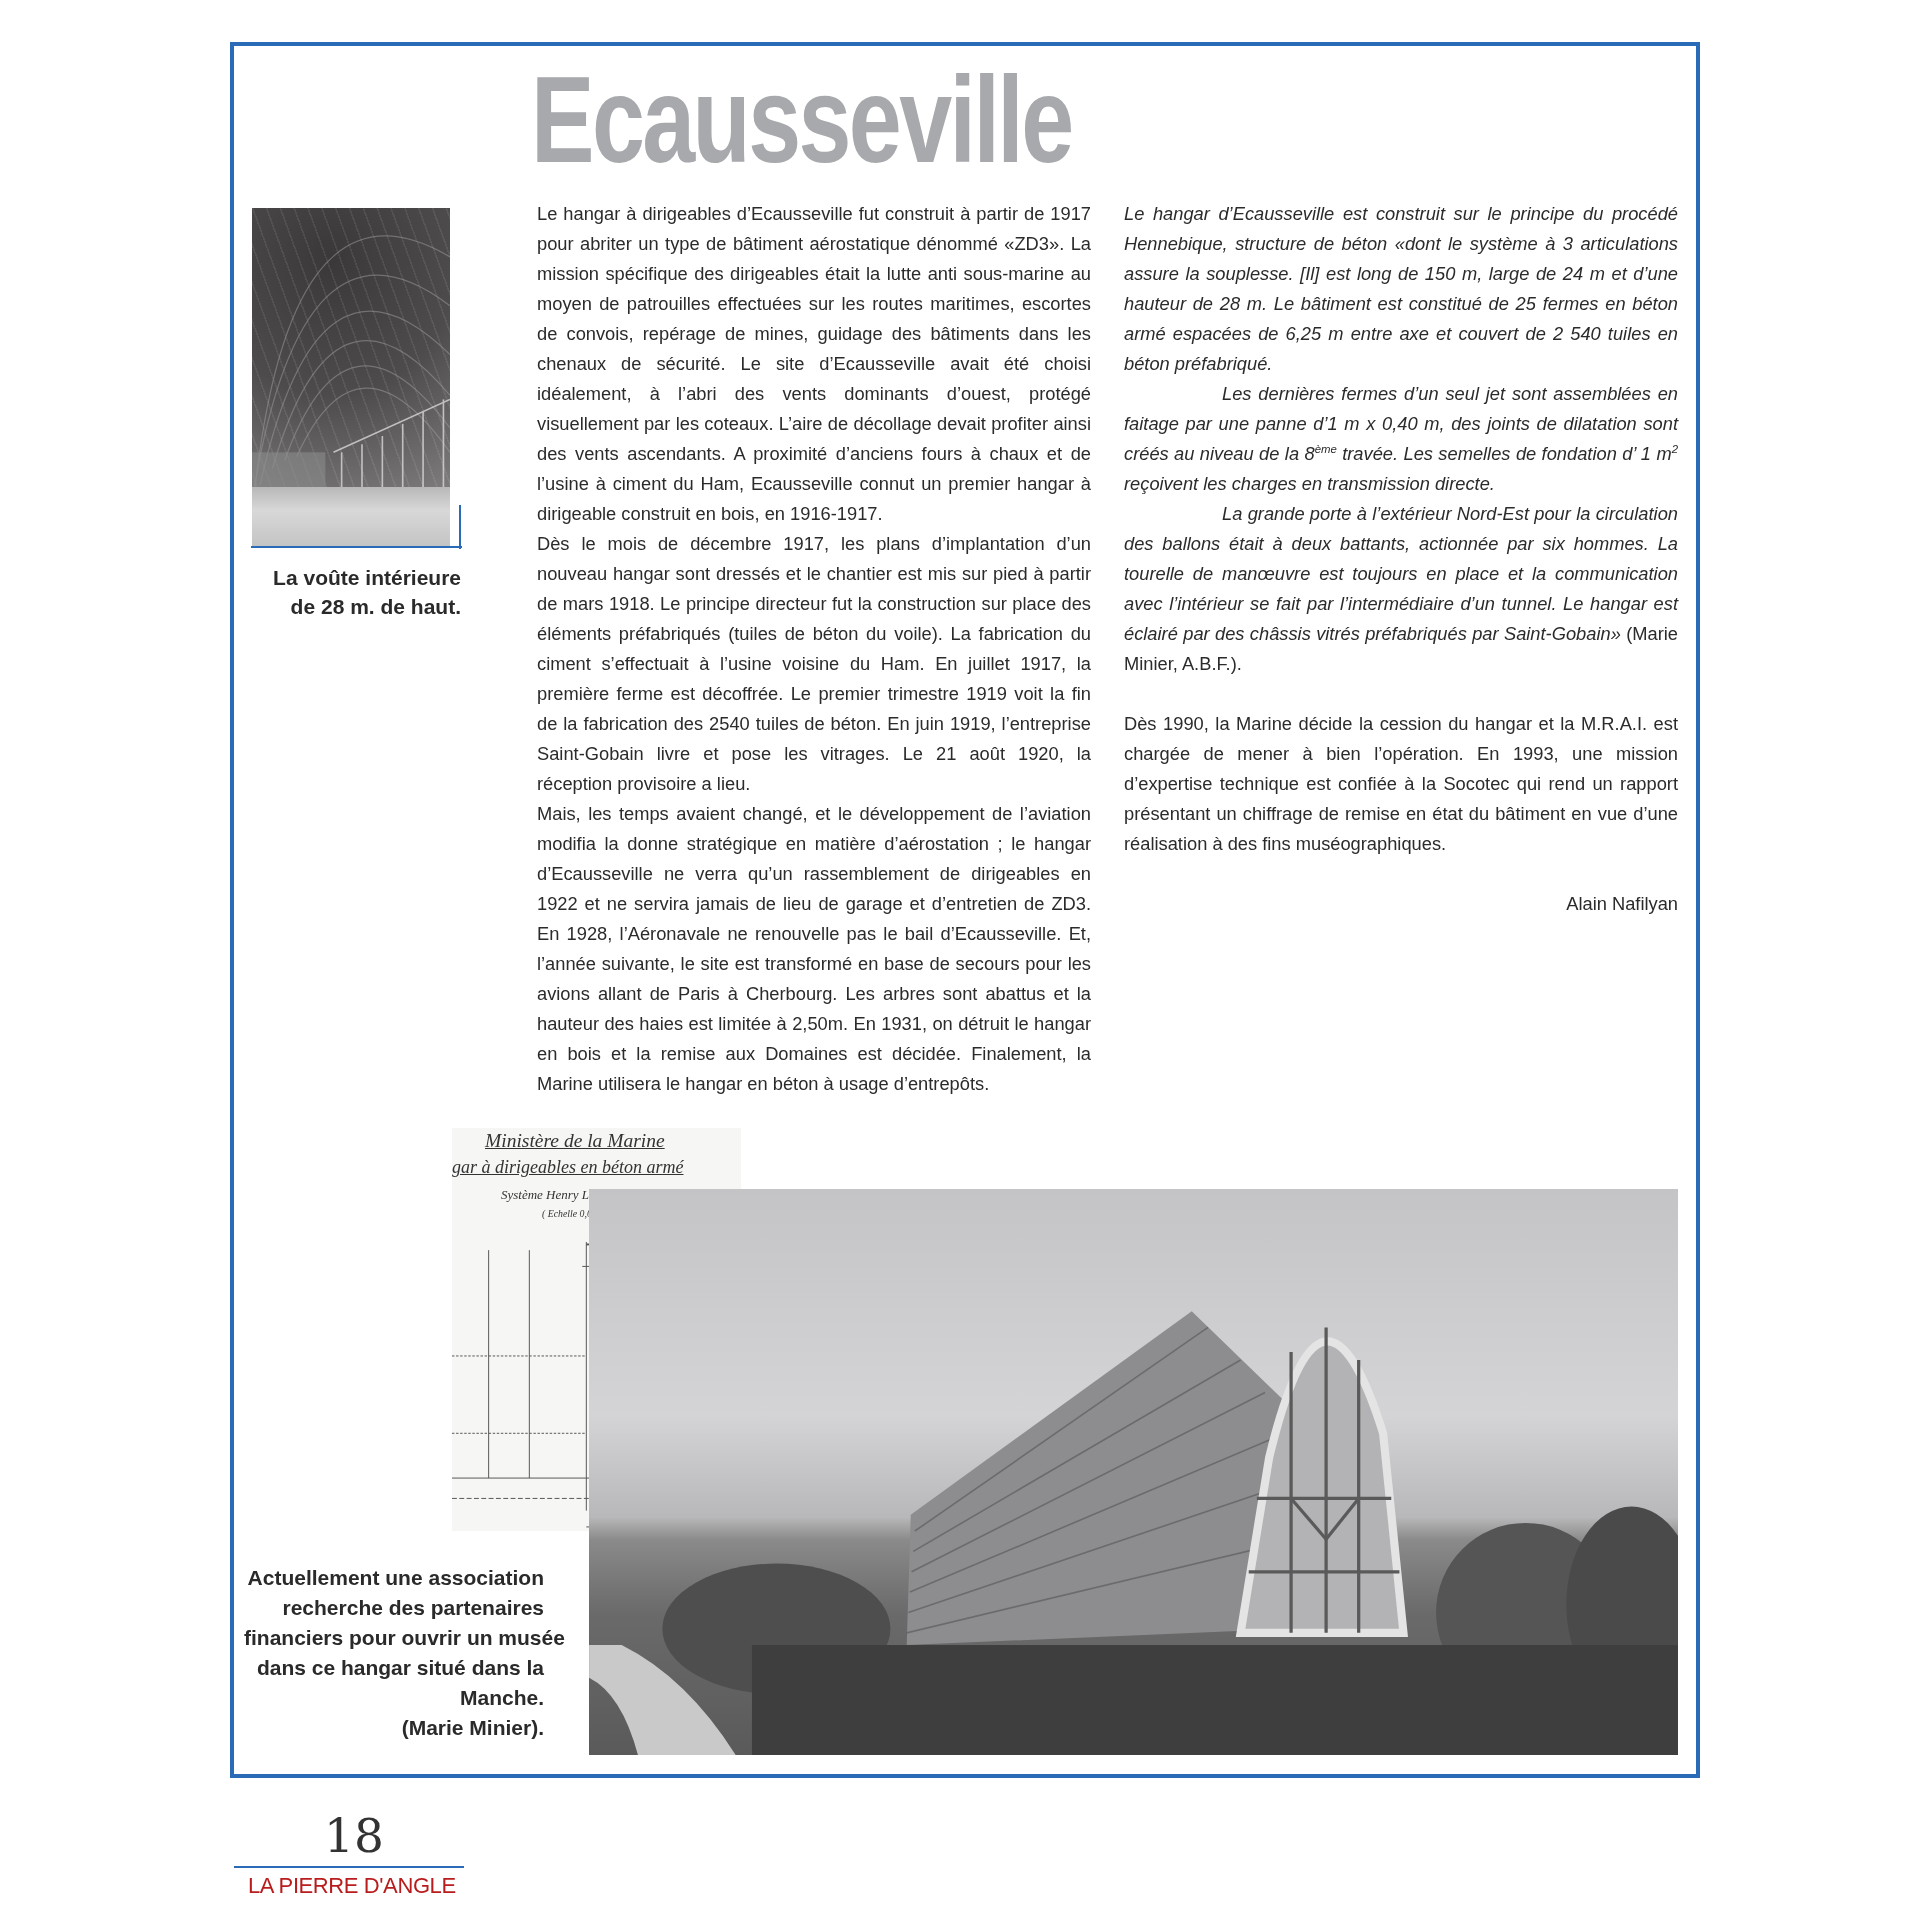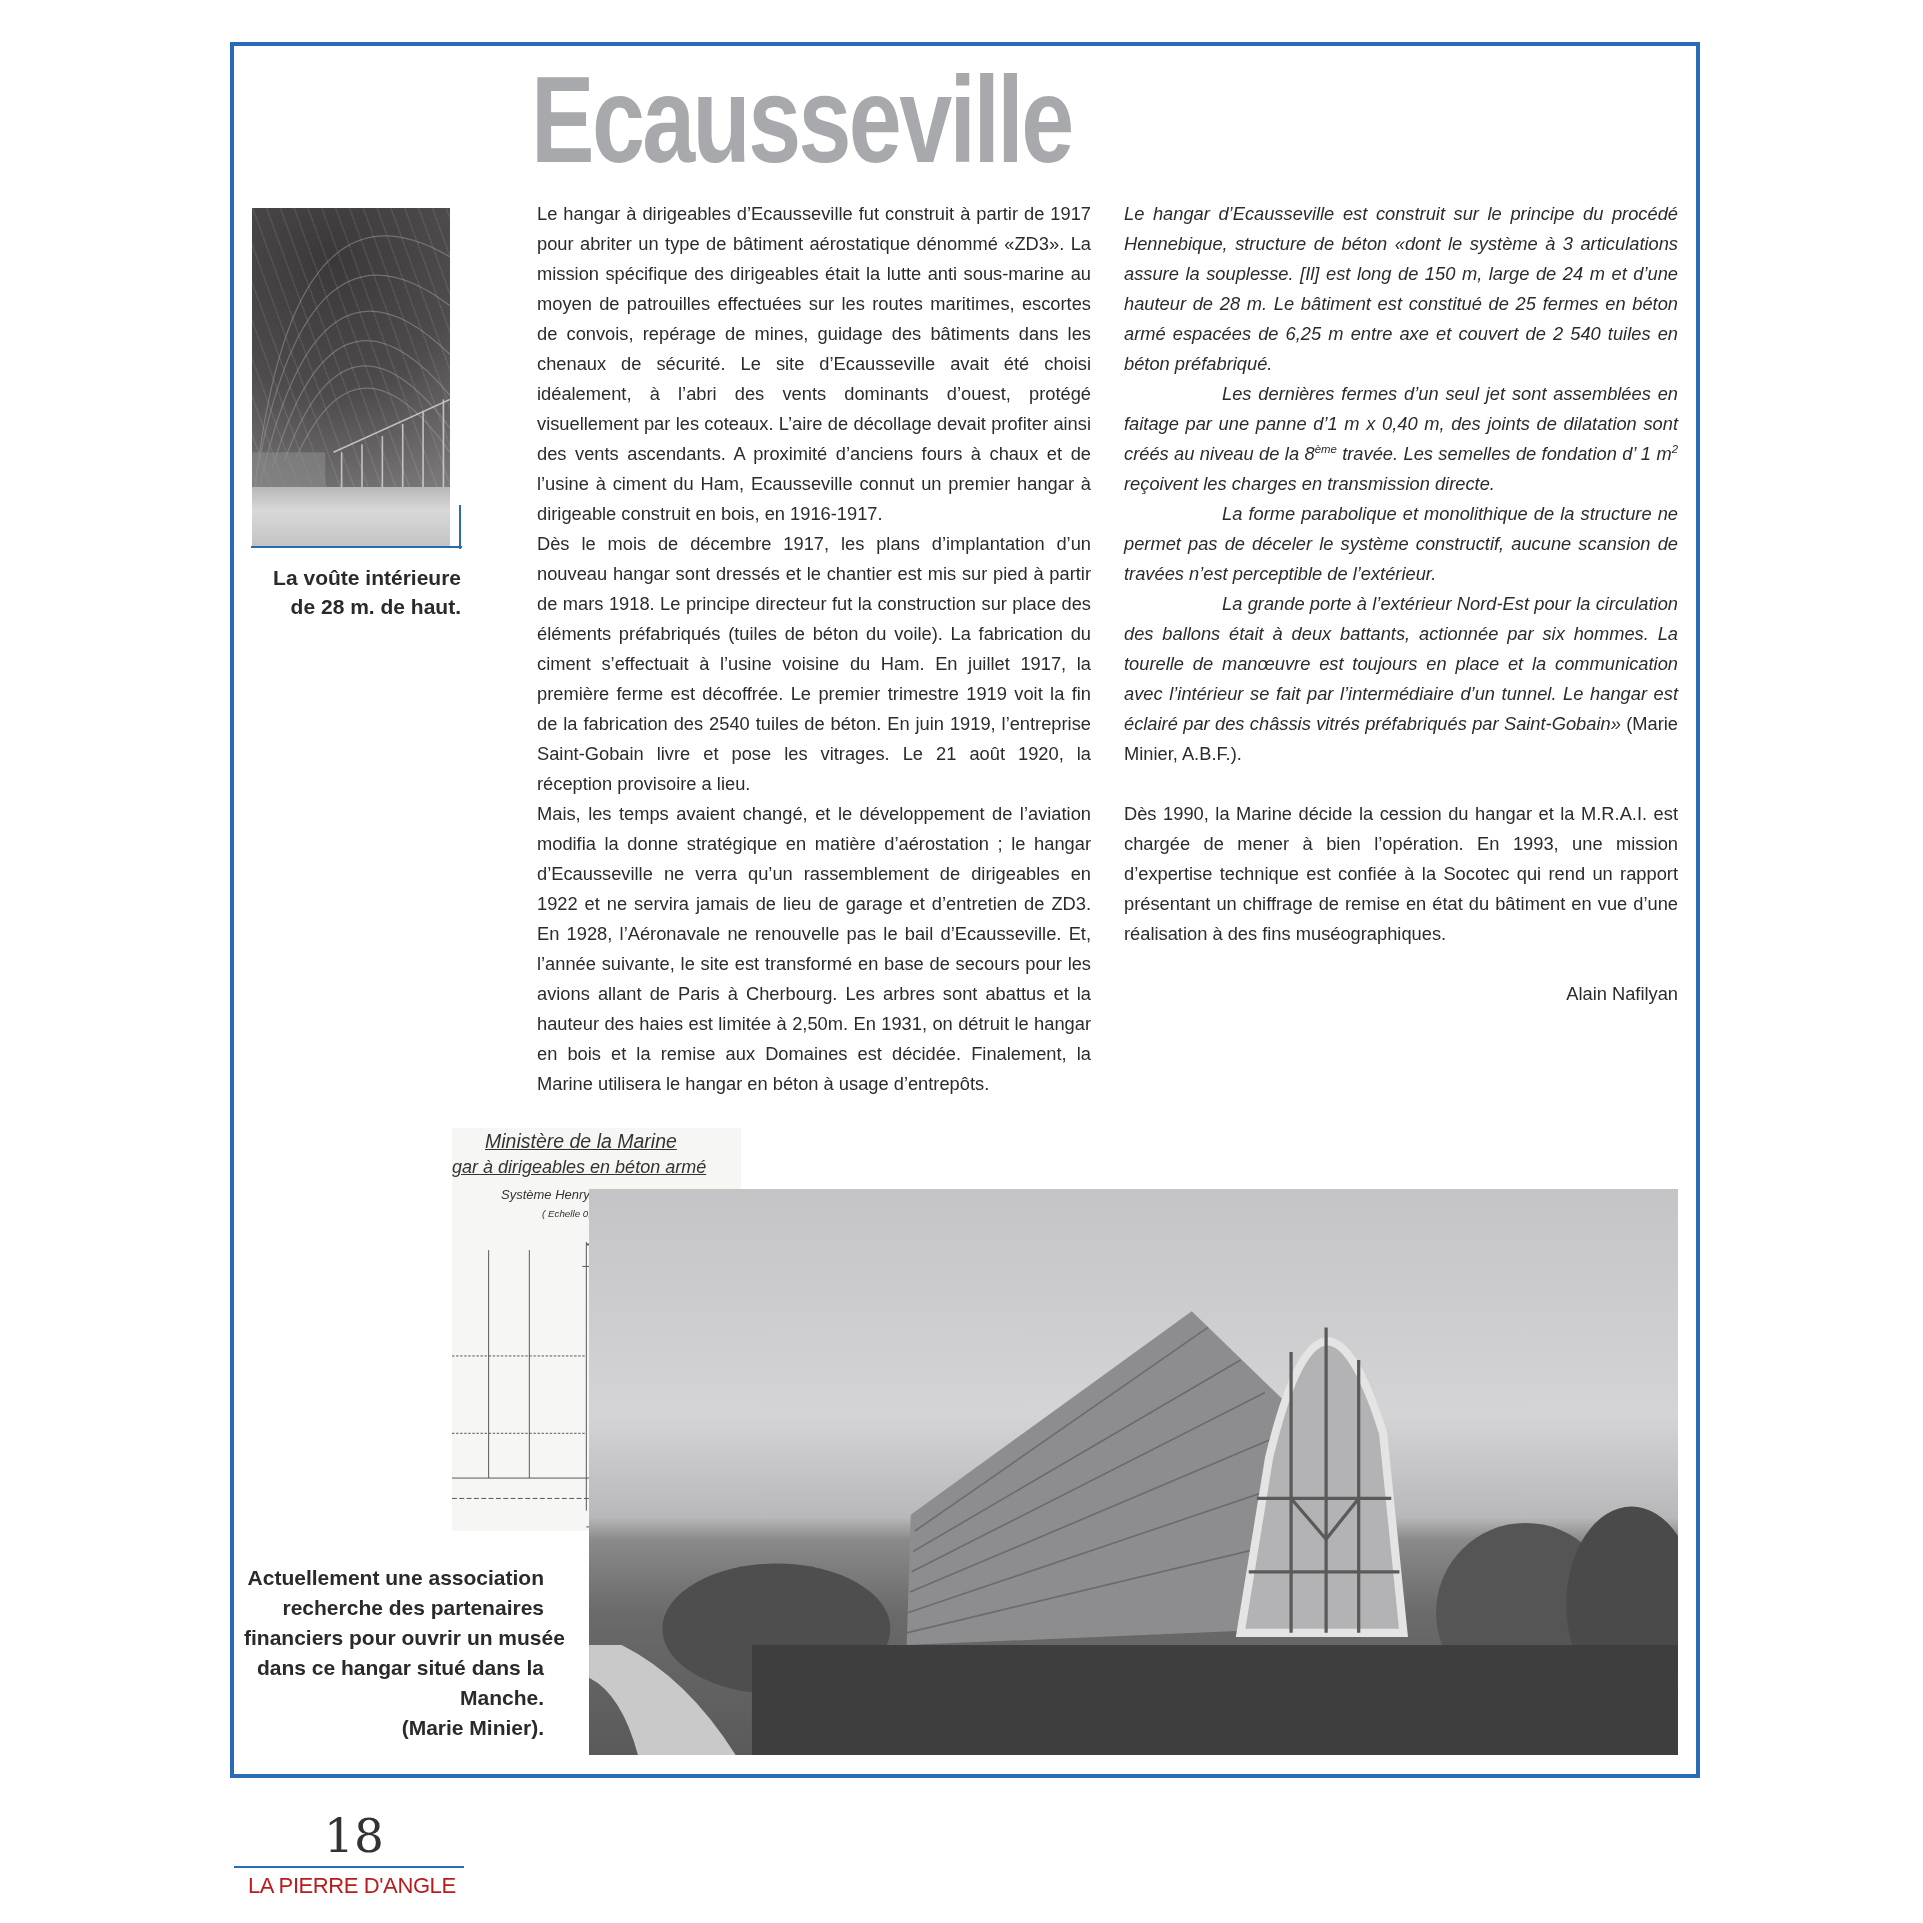--- a/index.html
+++ b/index.html
@@ -27,21 +27,21 @@
     overflow: hidden; }
   .photo-vault .floor { position: absolute; left: 0; right: 0; bottom: 0; height: 59px;
     background: linear-gradient(#b8b8b8, #d8d8d8 40%, #c4c4c4); }
   .bracket-v { position: absolute; left: 459px; top: 505px; width: 2.4px; height: 44px; background: #2a6bb8; }
   .bracket-h { position: absolute; left: 251px; top: 546px; width: 211px; height: 2.4px; background: #2a6bb8; }
   .caption { position: absolute; font-family: "Liberation Sans Narrow","Liberation Sans", sans-serif; font-weight: bold;
              color: #2a2a2a; text-align: right; font-size: 21px; line-height: 29px; }
   .caption1 { left: 244px; width: 217px; top: 563px; }
   .caption2 { left: 244px; width: 300px; top: 1563px; line-height: 30px; }
   .drawing { position: absolute; left: 452px; top: 1128px; width: 289px; height: 403px; background: #f6f6f4; }
-  .drawing .h { position: absolute; font-family: Liberation Sans, sans-serif; font-style: italic; color: #333; white-space: nowrap; }
+  .drawing .h { position: absolute; font-family: Liberation Serif, serif; font-style: italic; color: #333; white-space: nowrap; }
   .photo-main { position: absolute; left: 589px; top: 1189px; width: 1089px; height: 566px; overflow: hidden;
     background: linear-gradient(#c4c4c6 0%, #d4d4d6 40%, #b8b8ba 58%, #8a8a8a 62%, #6a6a6a 75%, #5a5a5a 100%); }
   .cap-line { white-space: nowrap; }
   .page-num { position: absolute; left: 324px; top: 1812px; font-family: "DejaVu Serif", serif; font-size: 47px; color: #333; line-height: 1; text-align: right; }
   .page-rule { position: absolute; left: 234px; top: 1866px; width: 230px; height: 1.6px; background: #2a6bb8; }
   .page-mag { position: absolute; left: 248px; top: 1873px; font-family: "Liberation Sans", sans-serif; font-size: 22px; color: #b91c1c; letter-spacing: -0.4px; }
 </style>
 </head>
 <body>
 
@@ -82,21 +82,20 @@
 
 <div class="col col1">
   <p>Le hangar à dirigeables d’Ecausseville fut construit à partir de 1917 pour abriter un type de bâtiment aérostatique dénommé «ZD3». La mission spécifique des dirigeables était la lutte anti sous-marine au moyen de patrouilles effectuées sur les routes maritimes, escortes de convois, repérage de mines, guidage des bâtiments dans les chenaux de sécurité. Le site d’Ecausseville avait été choisi idéalement, à l’abri des vents dominants d’ouest, protégé visuellement par les coteaux. L’aire de décollage devait profiter ainsi des vents ascendants. A proximité d’anciens fours à chaux et de l’usine à ciment du Ham, Ecausseville connut un premier hangar à dirigeable construit en bois, en 1916-1917.</p>
   <p>Dès le mois de décembre 1917, les plans d’implantation d’un nouveau hangar sont dressés et le chantier est mis sur pied à partir de mars 1918. Le principe directeur fut la construction sur place des éléments préfabriqués (tuiles de béton du voile). La fabrication du ciment s’effectuait à l’usine voisine du Ham. En juillet 1917, la première ferme est décoffrée. Le premier trimestre 1919 voit la fin de la fabrication des 2540 tuiles de béton. En juin 1919, l’entreprise Saint-Gobain livre et pose les vitrages. Le 21 août 1920, la réception provisoire a lieu.</p>
   <p>Mais, les temps avaient changé, et le développement de l’aviation modifia la donne stratégique en matière d’aérostation ; le hangar d’Ecausseville ne verra qu’un rassemblement de dirigeables en 1922 et ne servira jamais de lieu de garage et d’entretien de ZD3. En 1928, l’Aéronavale ne renouvelle pas le bail d’Ecausseville. Et, l’année suivante, le site est transformé en base de secours pour les avions allant de Paris à Cherbourg. Les arbres sont abattus et la hauteur des haies est limitée à 2,50m. En 1931, on détruit le hangar en bois et la remise aux Domaines est décidée. Finalement, la Marine utilisera le hangar en béton à usage d’entrepôts.</p>
 </div>
 
 <div class="col col2">
   <p>Le hangar d’Ecausseville est construit sur le principe du procédé Hennebique, structure de béton «dont le système à 3 articulations assure la souplesse. [Il] est long de 150 m, large de 24 m et d’une hauteur de 28 m. Le bâtiment est constitué de 25 fermes en béton armé espacées de 6,25 m entre axe et couvert de 2 540 tuiles en béton préfabriqué.</p>
   <p class="ind"><span>Les dernières fermes d’un seul jet sont assemblées en faitage  par une panne d’1 m x 0,40 m, des joints de dilatation sont créés au niveau de la 8</span><sup>ème</sup><span> travée. Les semelles de fondation d’ 1 m</span><sup>2</sup><span> reçoivent les charges en transmission directe.</span></p>
-  <p class="ind">La forme parabolique et monolithique de la structure ne permet pas de déceler le système constructif, aucune scansion de travées n’est perceptible de l’extérieur.</p>
   <p class="ind"><span>La grande porte à l’extérieur Nord-Est pour la circulation des ballons était à deux battants, actionnée par six hommes. La tourelle de manœuvre est toujours en place et la communication avec l’intérieur se fait par l’intermédiaire d’un tunnel. Le hangar est éclairé par des châssis vitrés  préfabriqués par Saint-Gobain»</span><span class="normal"> (Marie Minier, A.B.F.).</span></p>
   <div class="gap"></div>
   <p class="normal">Dès 1990, la Marine décide la cession du hangar et la M.R.A.I. est chargée de mener à bien l’opération. En 1993, une mission d’expertise technique est confiée à la Socotec qui rend un rapport présentant un chiffrage de remise en état du bâtiment en vue d’une réalisation à des fins muséographiques.</p>
   <p class="sign">Alain Nafilyan</p>
 </div>
 
 <div class="drawing">
   <div class="h" style="left:33px;top:1.6px;font-size:19.5px;text-decoration:underline;">Ministère de la Marine</div>
   <div class="h" style="left:0px;top:29px;font-size:18px;text-decoration:underline;">gar à dirigeables en béton armé</div>
   <div class="h" style="left:49px;top:59px;font-size:13px;">Système Henry Lossier</div>

